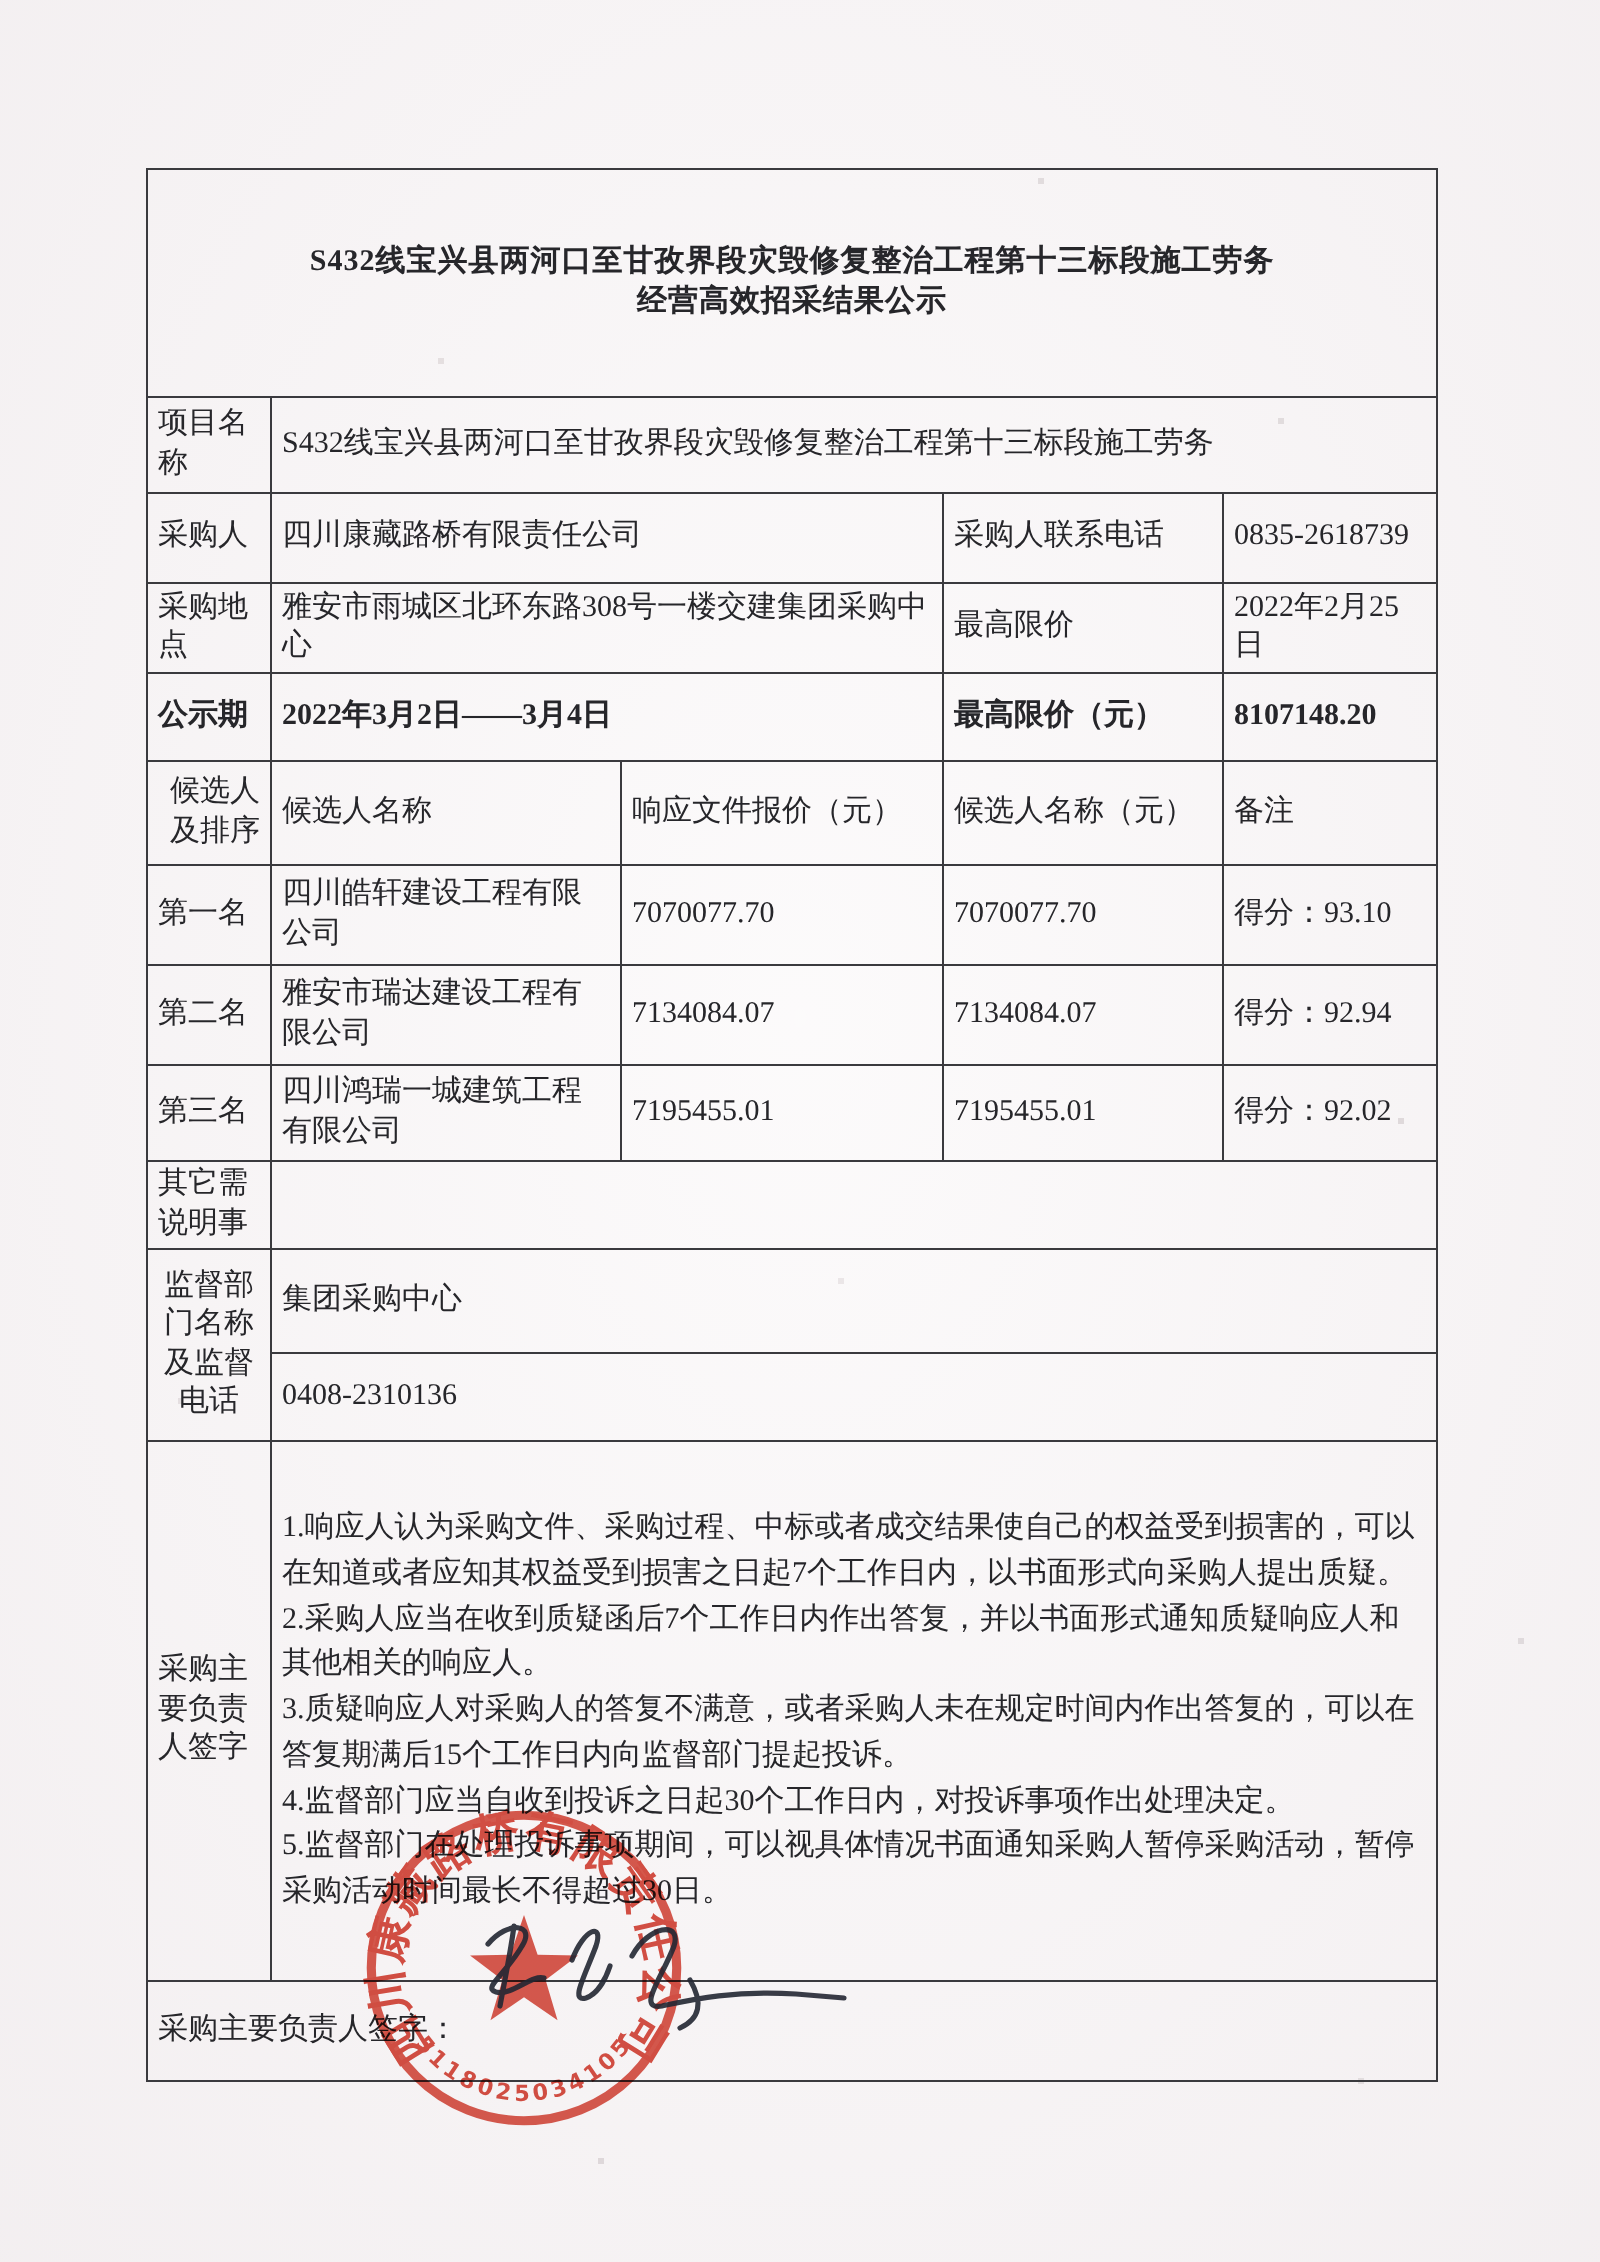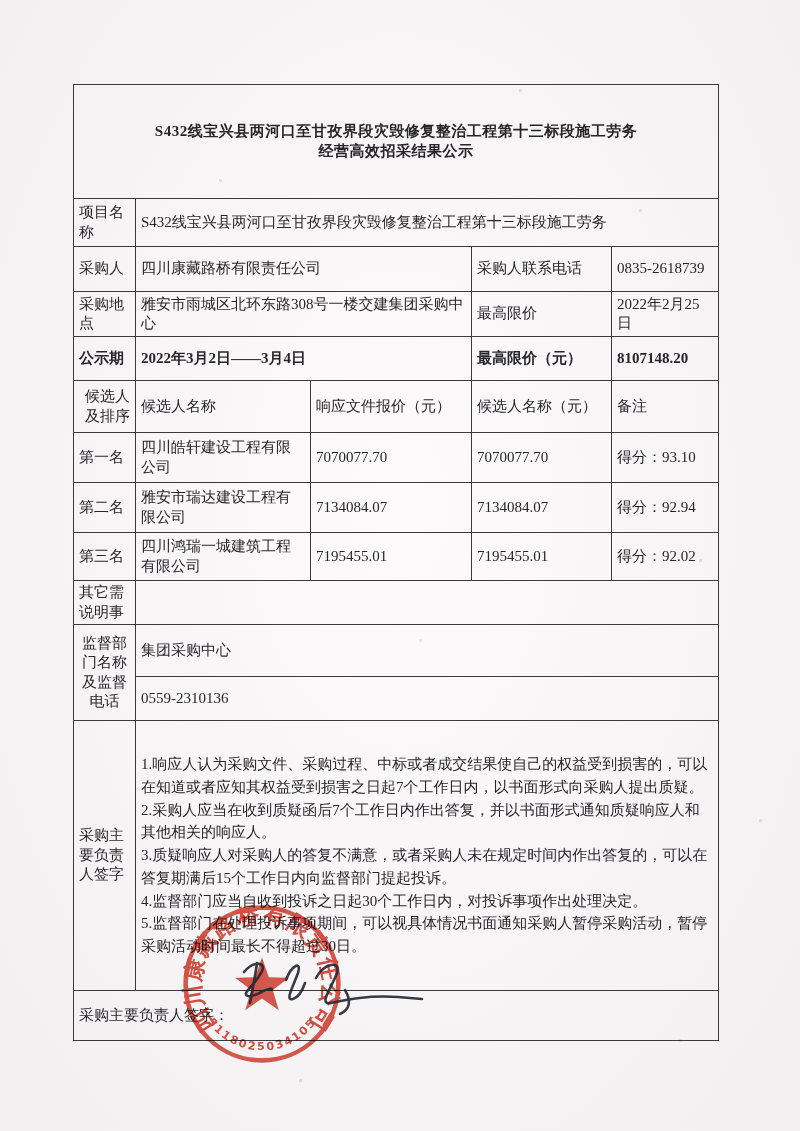--- a/index.html
+++ b/index.html
@@ -138,21 +138,21 @@
   </tr>
   <tr class="r-other">
     <td class="lbl">其它需说明事</td>
     <td colspan="4"></td>
   </tr>
   <tr class="r-sup1">
     <td class="sup-lbl" rowspan="2">监督部门名称及监督电话</td>
     <td colspan="4" class="center">集团采购中心</td>
   </tr>
   <tr class="r-sup2">
-    <td colspan="4" class="center">0559-2310136</td>
+    <td colspan="4" class="center">0408-2310136</td>
   </tr>
   <tr class="r-notice">
     <td class="lbl">采购主要负责人签字</td>
     <td colspan="4" class="notice-body">
       <p class="notice-line">1.响应人认为采购文件、采购过程、中标或者成交结果使自己的权益受到损害的，可以在知道或者应知其权益受到损害之日起7个工作日内，以书面形式向采购人提出质疑。</p>
       <p class="notice-line">2.采购人应当在收到质疑函后7个工作日内作出答复，并以书面形式通知质疑响应人和其他相关的响应人。</p>
       <p class="notice-line">3.质疑响应人对采购人的答复不满意，或者采购人未在规定时间内作出答复的，可以在答复期满后15个工作日内向监督部门提起投诉。</p>
       <p class="notice-line">4.监督部门应当自收到投诉之日起30个工作日内，对投诉事项作出处理决定。</p>
       <p class="notice-line">5.监督部门在处理投诉事项期间，可以视具体情况书面通知采购人暂停采购活动，暂停采购活动时间最长不得超过30日。</p>
     </td>

